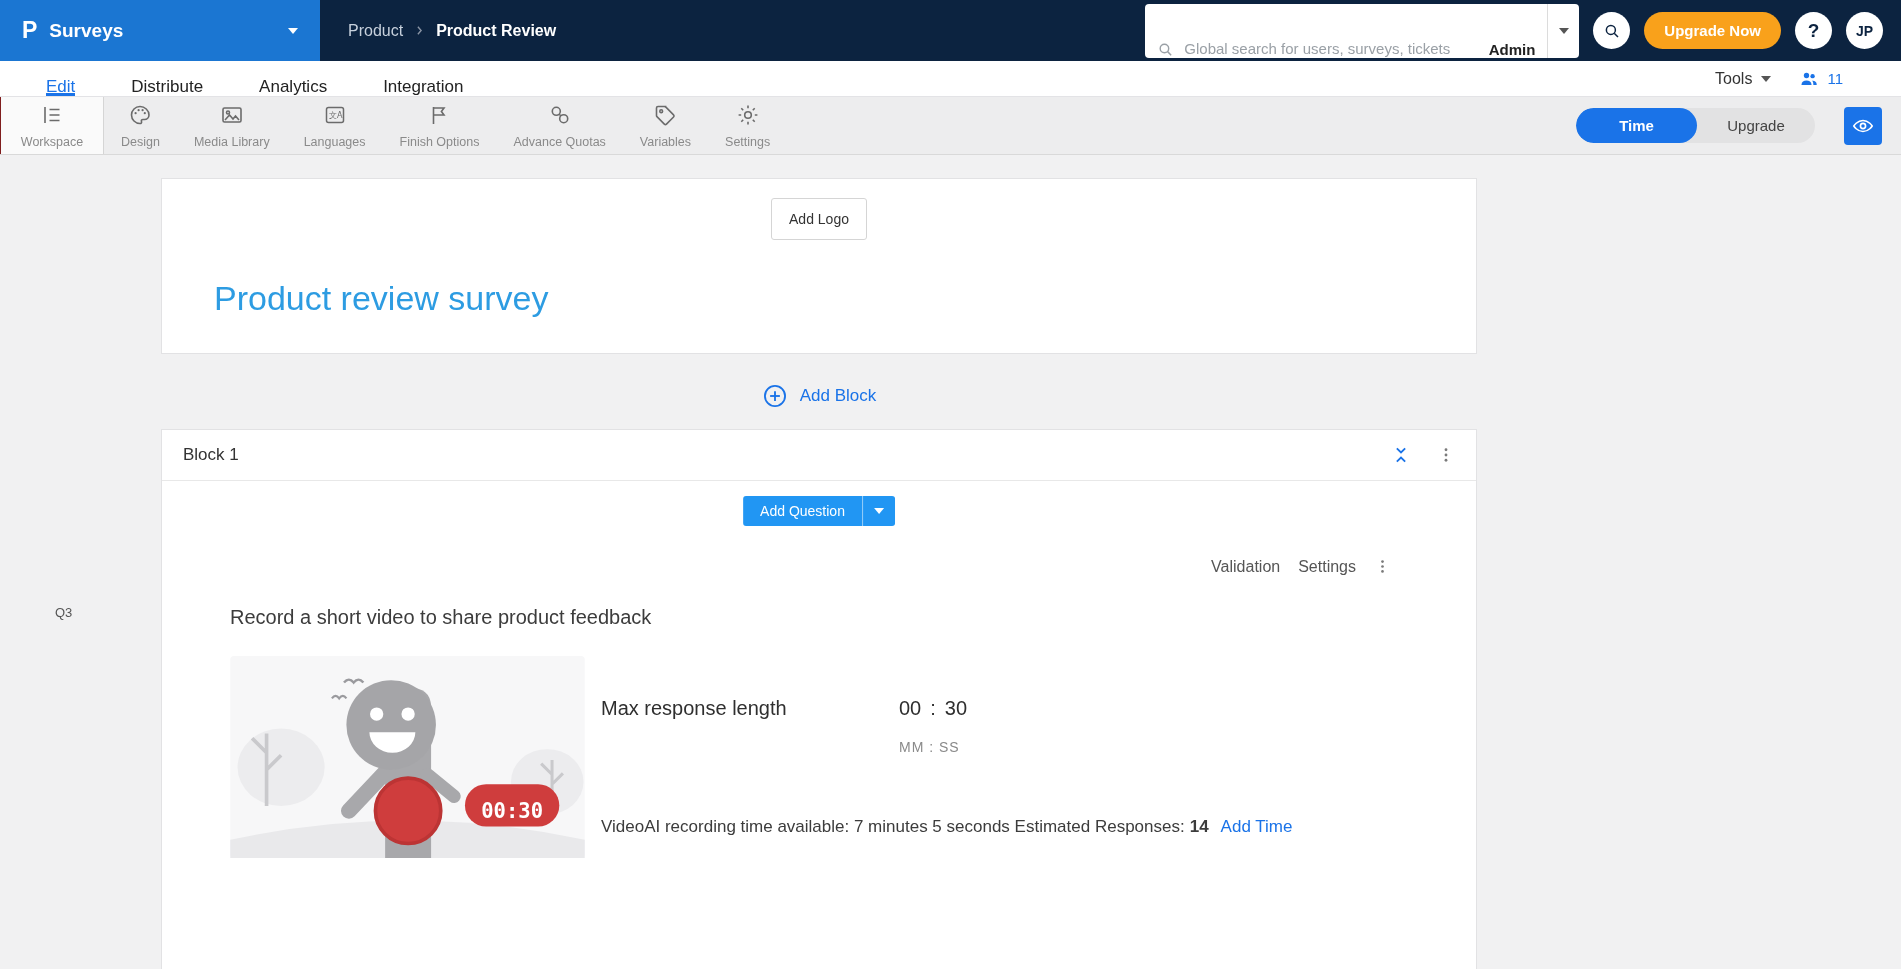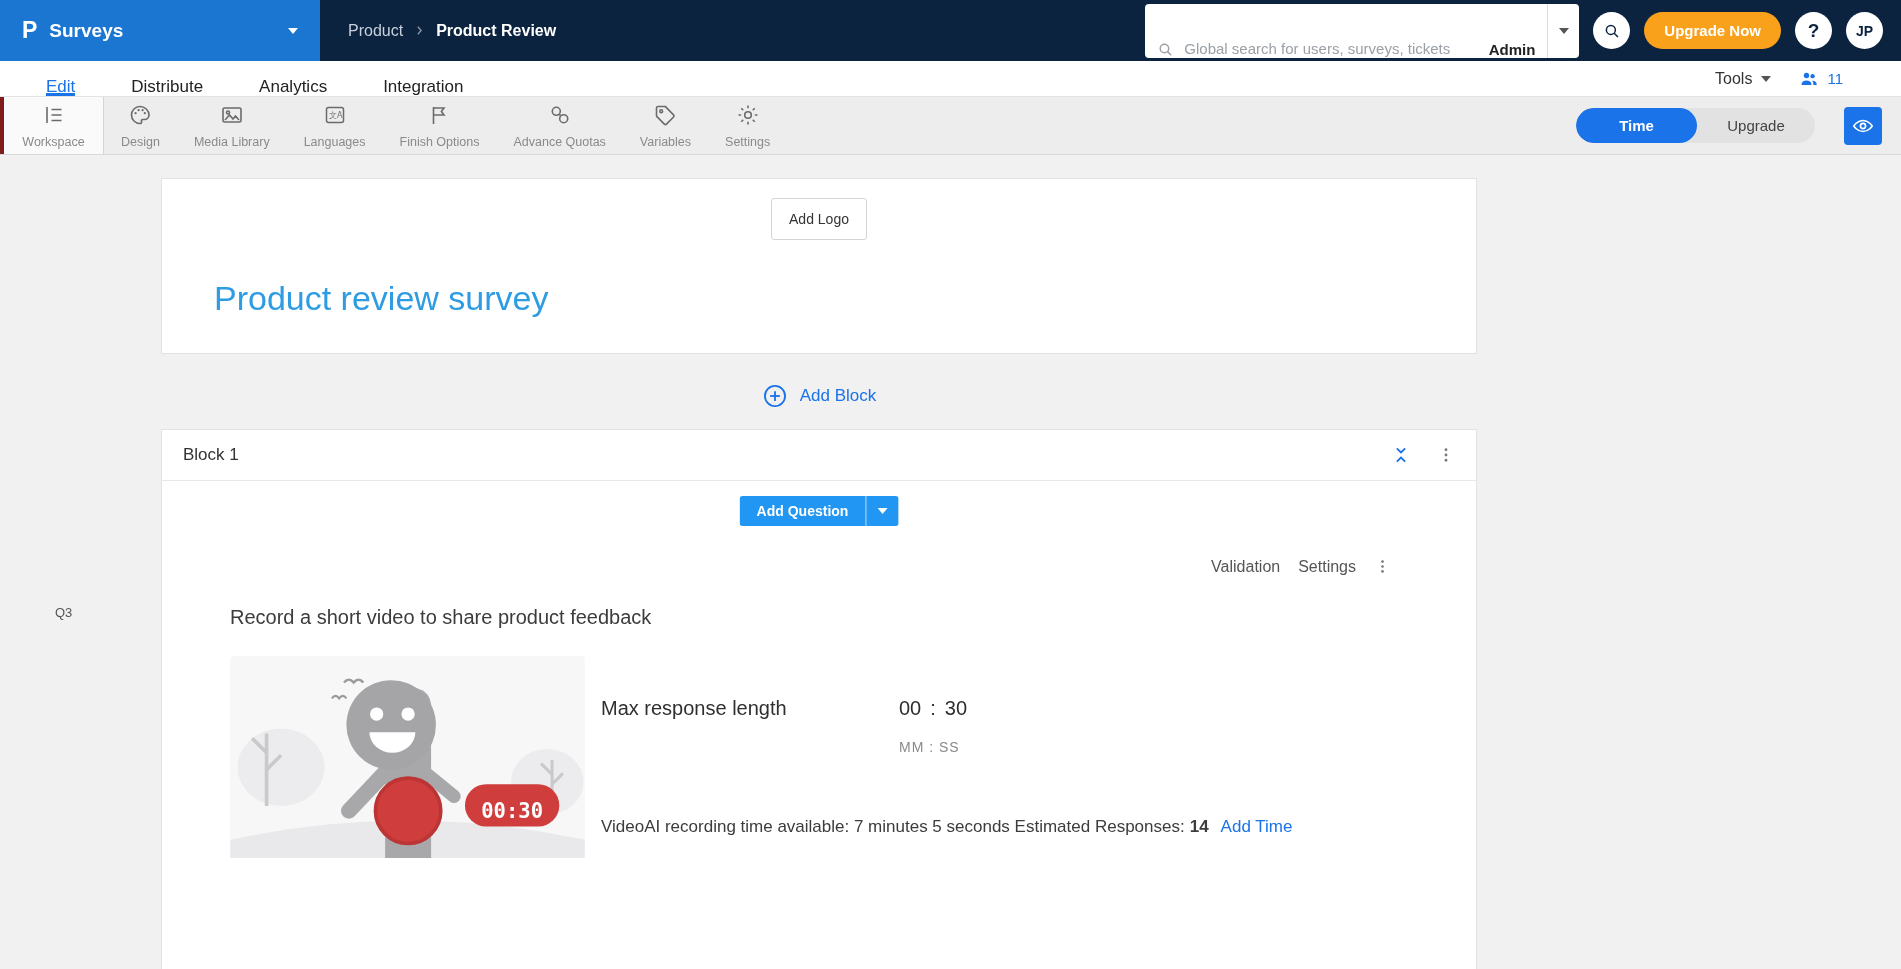--- a/index.html
+++ b/index.html
@@ -34,21 +34,21 @@
   .tab.active { color: #1a73e8; border-bottom-color: #1a73e8; font-weight: 500; }
   .tabs-right { margin-left: auto; display: flex; align-items: center; gap: 28px; text-align: center; }
   .tools { display: flex; align-items: center; gap: 9px; font-size: 16px; color: #333; cursor: pointer; }
   .tools .caret { color: #555; }
   .collab { display: flex; align-items: center; gap: 8px; color: #1a73e8; font-size: 15px; cursor: pointer; }
 
   
   .toolbar { height: 58px; background: #ededee; border-bottom: 1px solid #d9d9d9; display: flex; align-items: stretch; padding-right: 19px; }
   .tool { display: flex; flex-direction: column; align-items: center; justify-content: center; gap: 8px; padding: 0 17px; color: #6e6e6e; cursor: pointer; }
   .tool-label { font-size: 12.5px; color: #8a8a8a; white-space: nowrap; }
-  .tool.active { background: #fafafa; border-left: 4px solid #7f1d1d; border-right: 1px solid #d5d5d5; min-width: 104px; }
+  .tool.active { background: #fafafa; border-left: 1px solid #7f1d1d; border-right: 1px solid #d5d5d5; min-width: 104px; }
   .toolbar-right { margin-left: auto; display: flex; align-items: center; gap: 29px; }
   .segmented { display: flex; align-items: center; background: #e2e2e3; border-radius: 18px; height: 35px; width: 239px; overflow: hidden; }
   .seg-draft { width: 121px; height: 35px; border-radius: 18px; background: #1a73e8; color: #fff; font-size: 15px; font-weight: 600; border: 0; cursor: pointer; }
   .seg-publish { flex: 1; background: transparent; color: #444; font-size: 15px; border: 0; cursor: pointer; }
   .eye-btn { width: 38px; height: 38px; border-radius: 4px; background: #1a73e8; border: 0; display: flex; align-items: center; justify-content: center; cursor: pointer; }
 
   
   .content { position: relative; height: 814px; background: #f1f1f2; overflow: hidden; }
   .q-index { position: absolute; left: 55px; top: 450px; font-size: 13px; color: #555; }
   .survey-col { position: absolute; left: 161px; top: 0; width: 1316px; }
@@ -59,21 +59,21 @@
 
   .add-block { position: absolute; top: 228px; left: 0; width: 100%; display: flex; justify-content: center; align-items: center; gap: 12px; color: #1a73e8; font-size: 17px; cursor: pointer; }
 
   .block-card { position: absolute; top: 274px; left: 0; width: 100%; height: 700px; background: #fff; border: 1px solid #e2e2e4; }
   .block-header { height: 51px; display: flex; align-items: center; padding: 0 21px; border-bottom: 1px solid #e8e8e8; font-size: 17px; color: #333; }
   .block-header-actions { margin-left: auto; display: flex; align-items: center; gap: 26px; }
   .icon-btn { background: none; border: 0; padding: 0; cursor: pointer; display: flex; align-items: center; }
 
   .block-body { position: relative; }
   .add-question-wrap { position: absolute; top: 15px; left: 50%; transform: translateX(-50%); display: flex; height: 30px; border-radius: 3px; overflow: hidden; }
-  .add-q-main { background: #2196f3; color: #fff; font-size: 14px; font-weight: bold; border: 0; padding: 0 17px; cursor: pointer; font-family: "Liberation Sans", sans-serif; white-space: nowrap; }
+  .add-q-main { background: #2196f3; color: #fff; font-size: 14px; font-weight: normal; border: 0; padding: 0 17px; cursor: pointer; font-family: "Liberation Sans", sans-serif; white-space: nowrap; }
   .add-q-caret { background: #2196f3; border: 0; border-left: 1px solid rgba(255,255,255,.5); width: 33px; display: flex; align-items: center; justify-content: center; color: #fff; cursor: pointer; }
 
   .q-actions { position: absolute; top: 76px; right: 85px; display: flex; align-items: center; gap: 18px; font-size: 16px; color: #555; }
   .q-action { cursor: pointer; }
 
   .q-text { position: absolute; top: 125px; left: 68px; font-size: 20px; color: #3c3c3c; cursor: text; }
 
   .video-thumb { position: absolute; top: 175px; left: 68px; width: 355px; height: 202px; cursor: pointer; }
 
   .mrl-label { position: absolute; top: 216px; left: 439px; font-size: 20px; color: #2f2f2f; }

